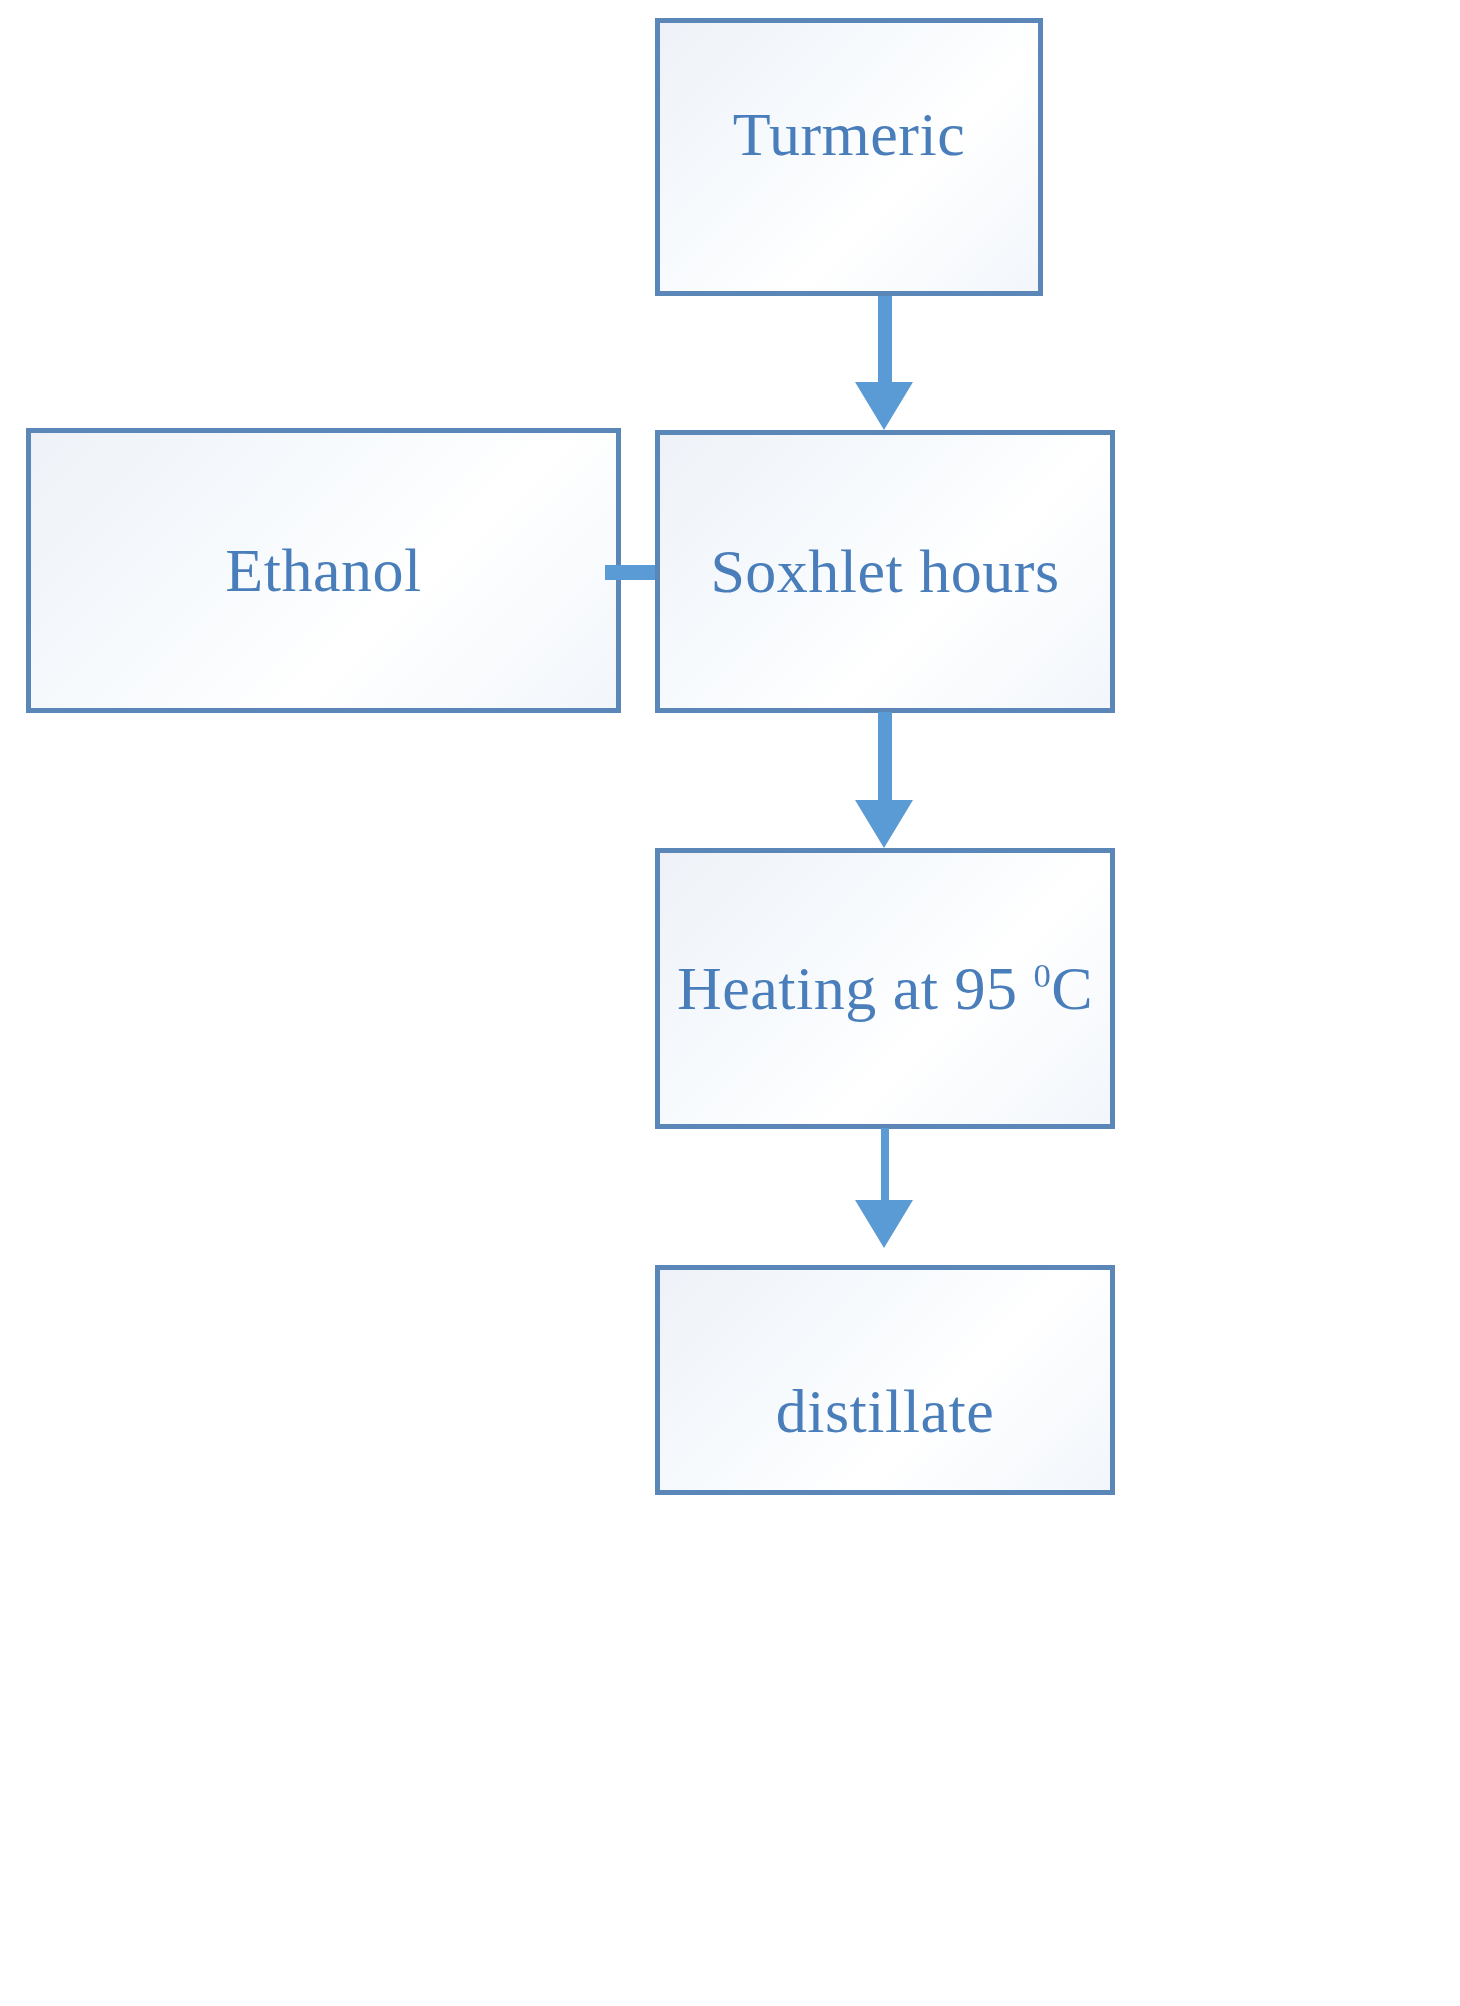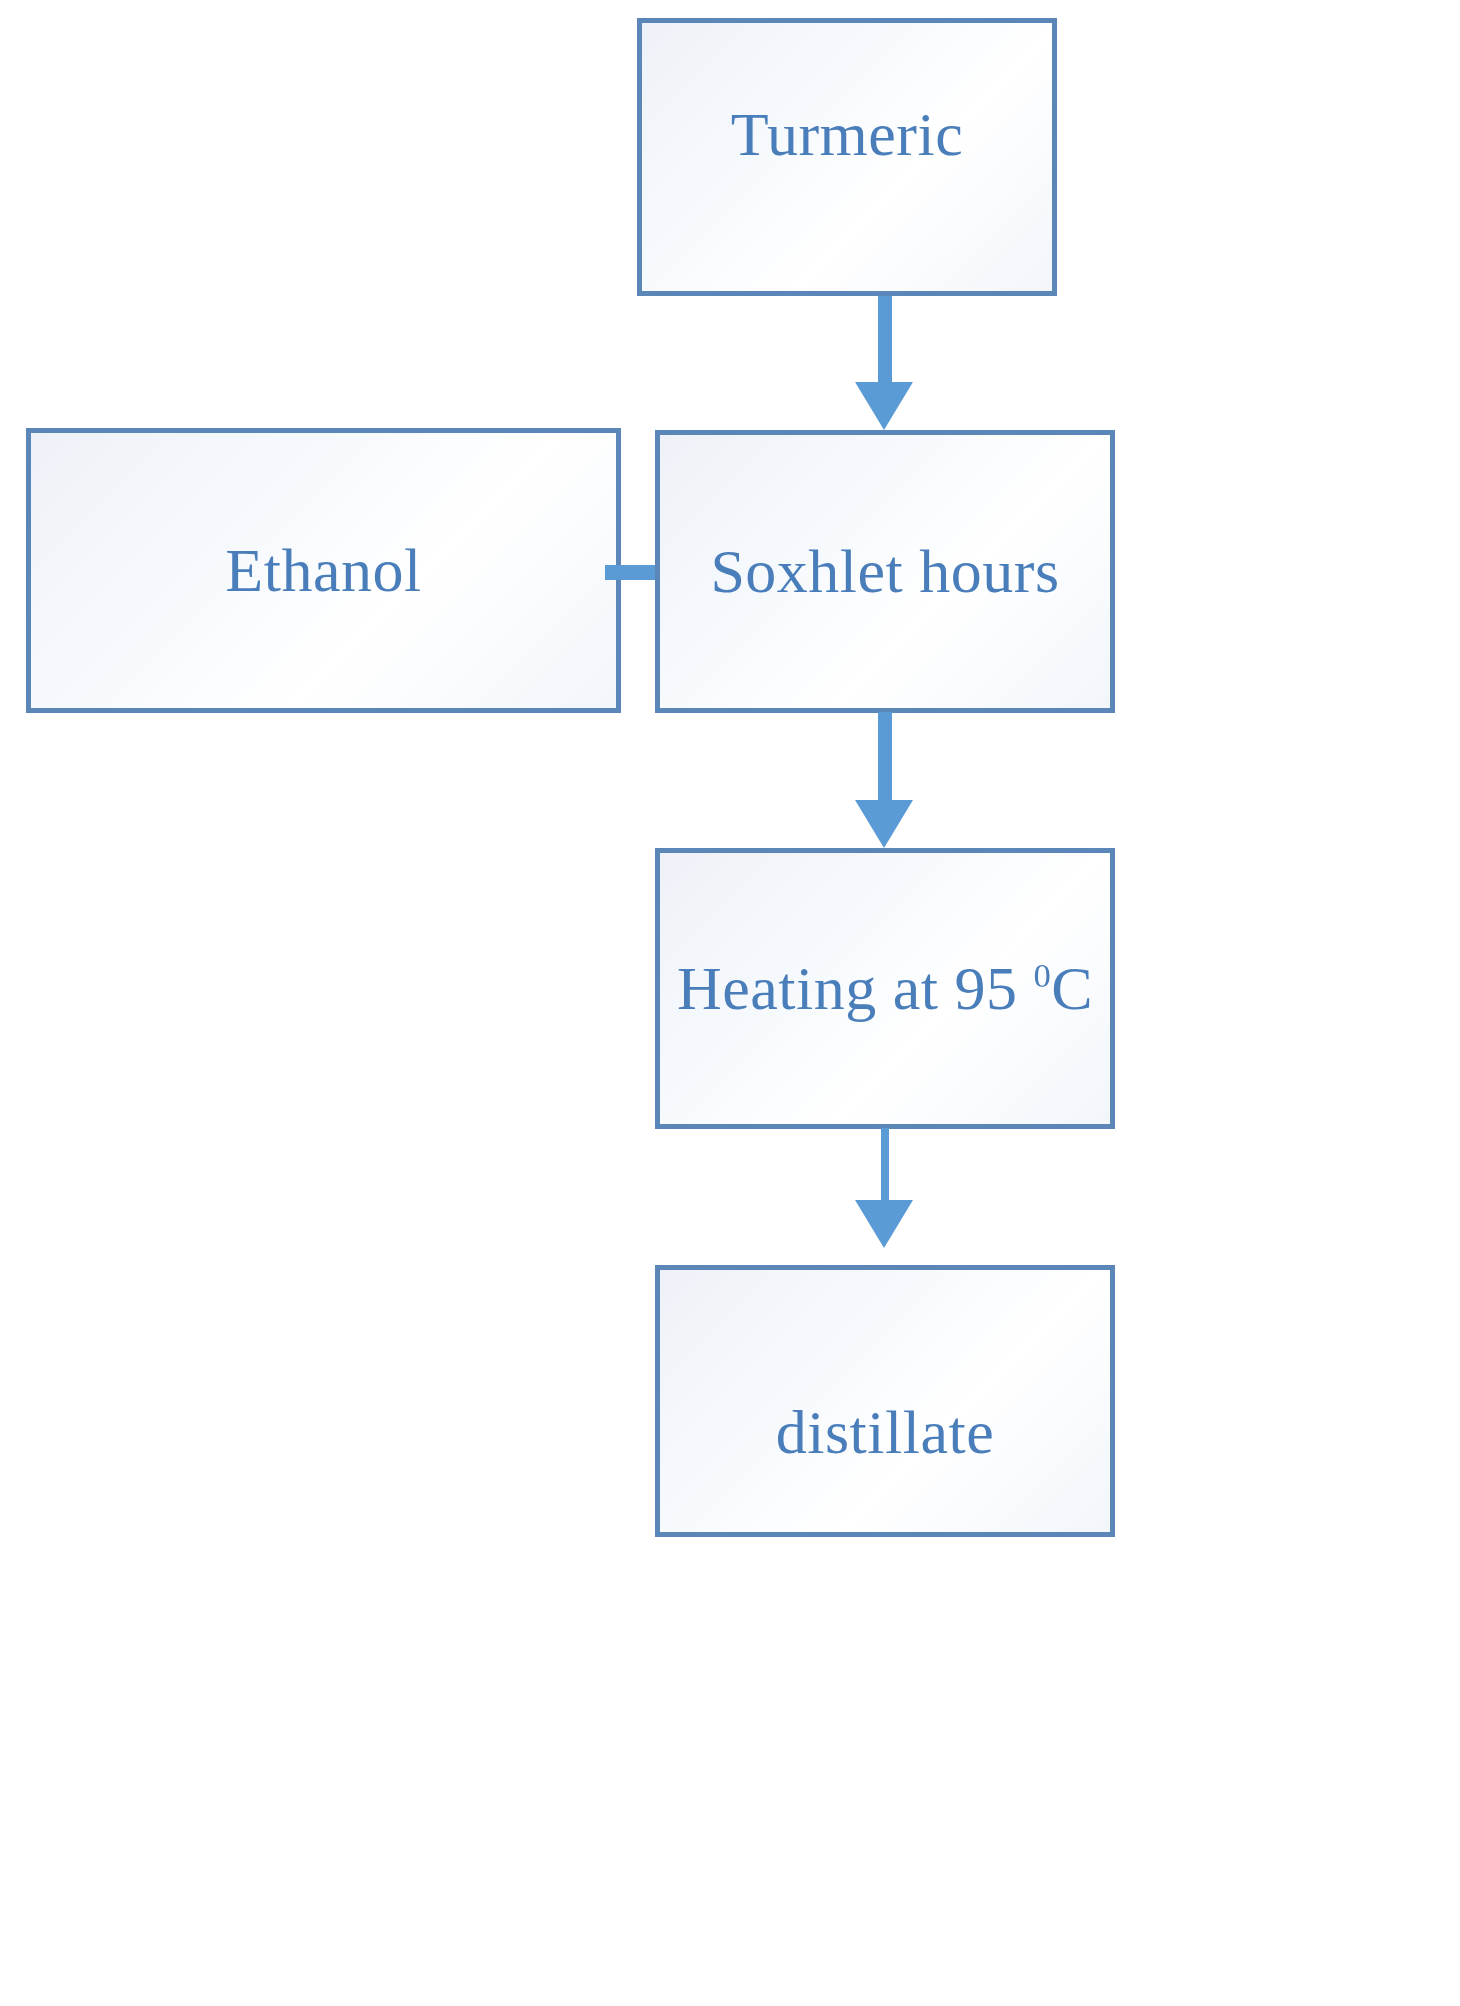--- a/index.html
+++ b/index.html
@@ -36,25 +36,25 @@
     white-space: pre-line;
     padding: 0 10px;
   }
   .node-label sup {
     font-size: 0.56em;
     vertical-align: super;
     line-height: 0;
   }
 
   
-  #node-turmeric  { left: 637px; top: 18px;   width: 420px; height: 278px; }
+  #node-turmeric  { left: 655px; top: 18px;   width: 388px; height: 278px; }
   #node-ethanol   { left: 26px;  top: 428px;  width: 595px; height: 285px; }
   #node-soxhlet   { left: 655px; top: 430px;  width: 460px; height: 283px; }
   #node-heating   { left: 655px; top: 848px;  width: 460px; height: 281px; }
-  #node-distillate{ left: 655px; top: 1265px; width: 460px; height: 272px; }
+  #node-distillate{ left: 655px; top: 1265px; width: 460px; height: 230px; }
 
   
   #node-turmeric  .node-label { transform: translateY(-22px); }
   #node-distillate .node-label { transform: translateY(32px); }
 
   
   .arrow-shaft-v {
     position: absolute;
     width: 14px;
     background: #5B9BD5;

